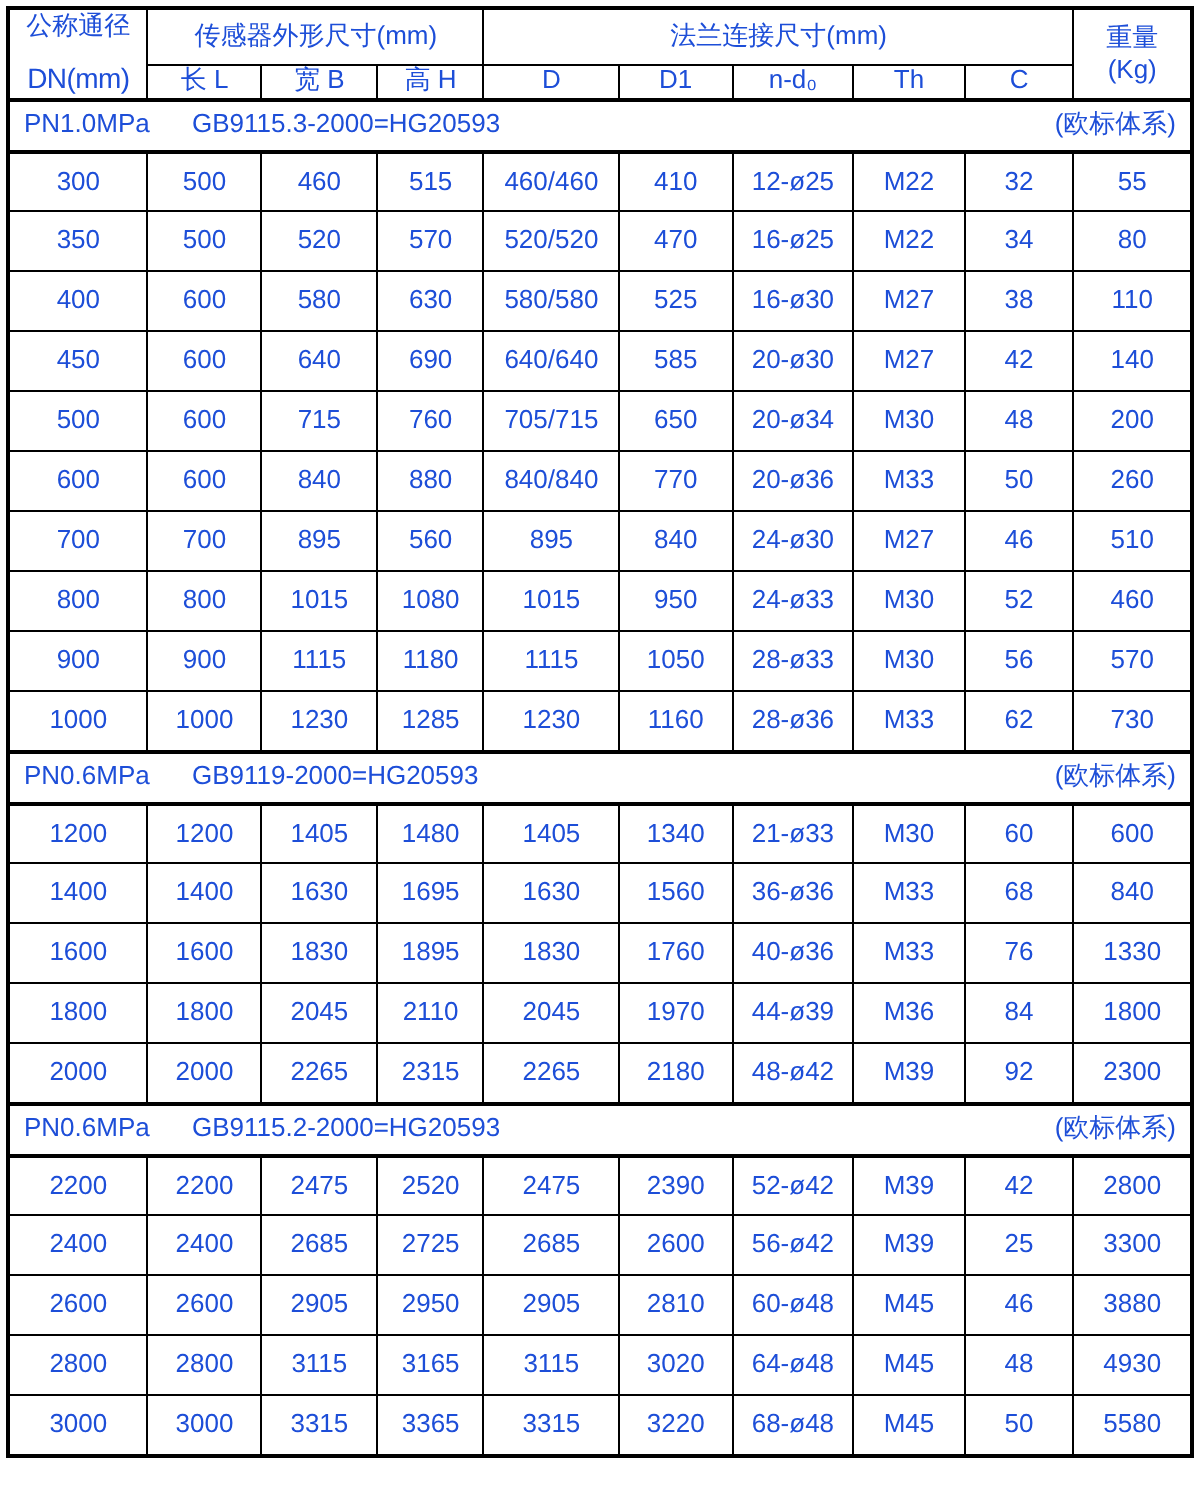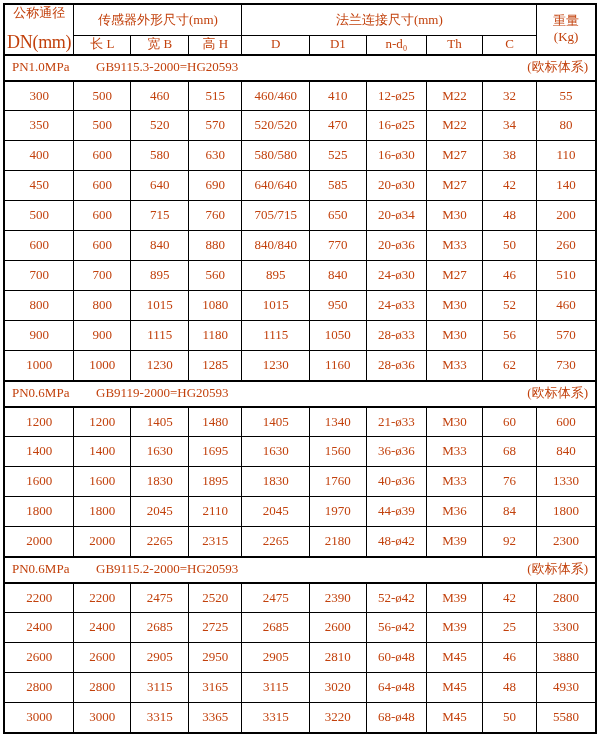--- a/index.html
+++ b/index.html
@@ -14,40 +14,40 @@
     width: 600px;
     height: 756px;
     box-sizing: border-box;
     padding: 3px 3px;
   }
   table.spec {
     border-collapse: collapse;
     table-layout: fixed;
     width: 594px;
     border: 2px solid #000;
-    font-family: Liberation Serif, serif;
-    color: #c2410c;
+    font-family: Liberation Sans, sans-serif;
+    color: #1d4ed8;
   }
   table.spec th,
   table.spec td {
     border: 1px solid #000;
     text-align: center;
     vertical-align: middle;
     font-weight: normal;
     font-size: 13px;
     padding: 0;
     overflow: hidden;
     white-space: nowrap;
     line-height: 1.15;
   }
   thead tr.group-row { height: 28px; }
   thead tr.sub-row   { height: 17px; }
   thead th { font-size: 13.5px; }
   th.two-line div { line-height: 1.25; }
-  th.dn-head div:last-child { font-size: 18px; letter-spacing: -0.3px; margin-top: 10px; }
+  th.dn-head div:last-child { font-size: 14px; letter-spacing: -0.3px; margin-top: 10px; }
 
   tr.section-row { height: 26px; }
   tr.section-row td {
     border-top: 2px solid #000;
     border-bottom: 2px solid #000;
     text-align: left;
     padding: 0 7px;
   }
   tr.section-row .section-inner {
     display: flex;

